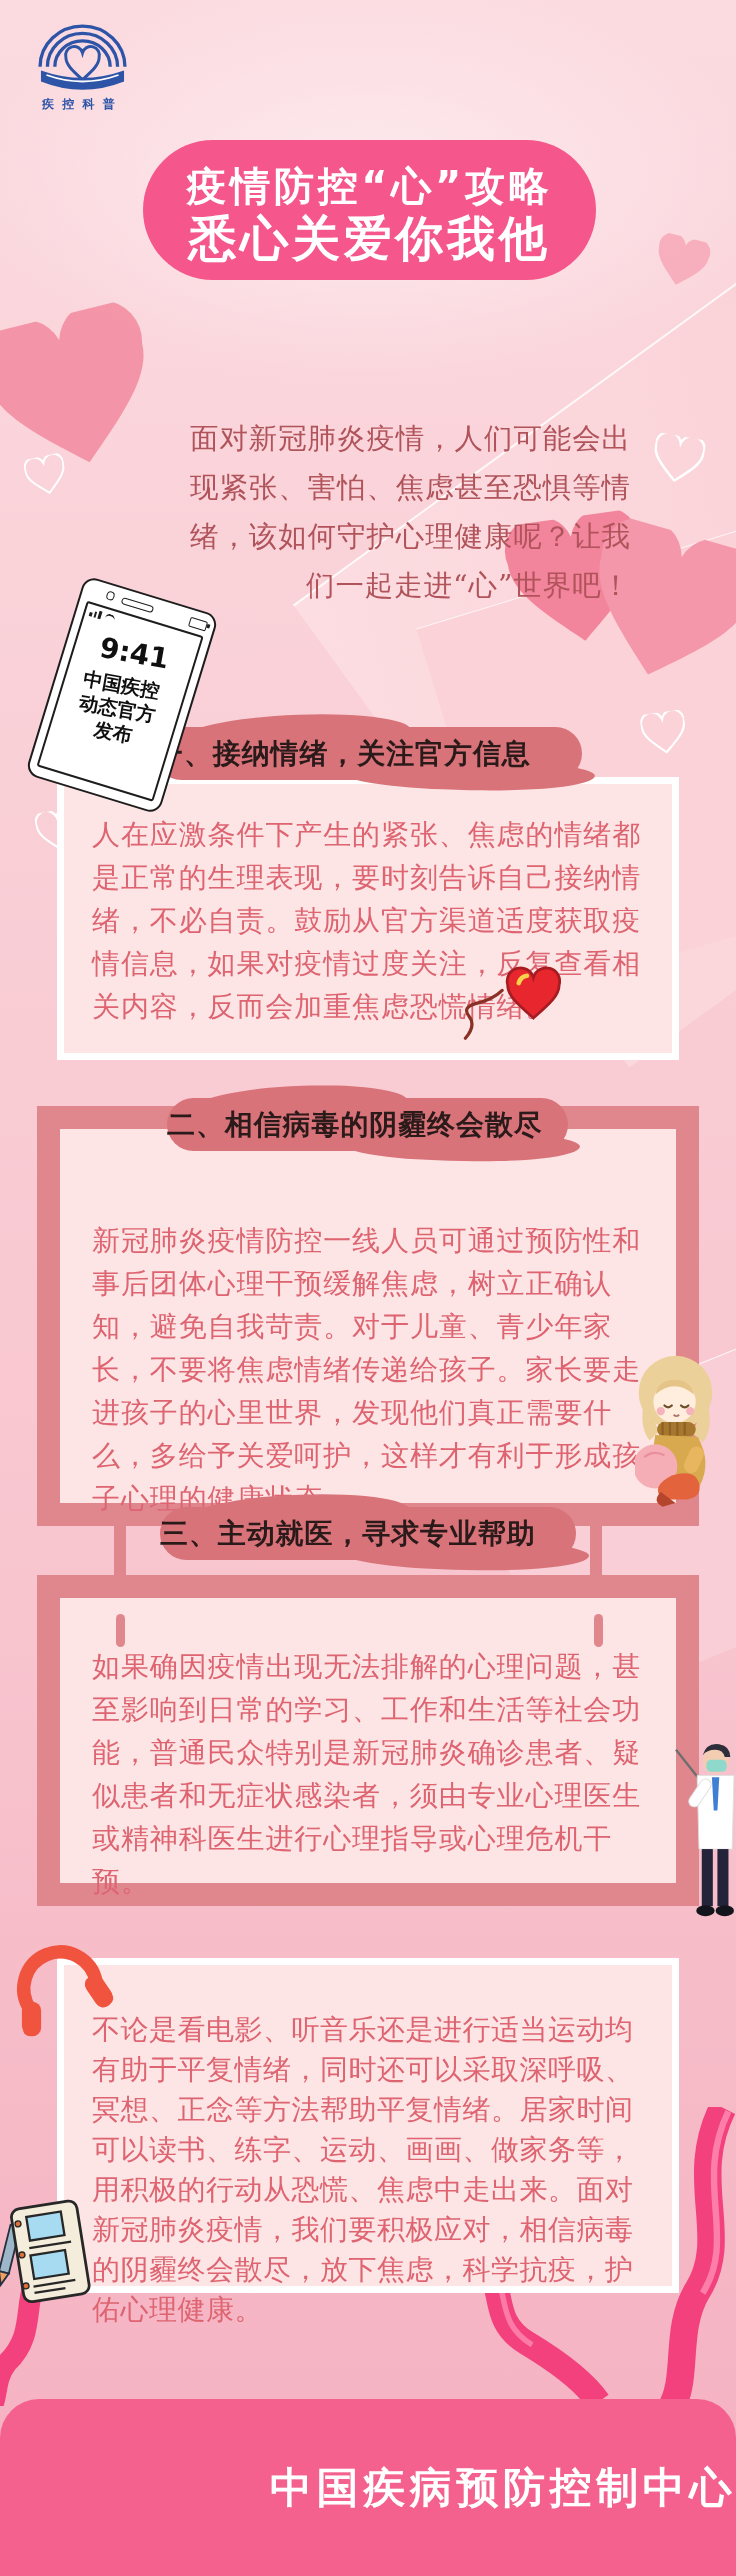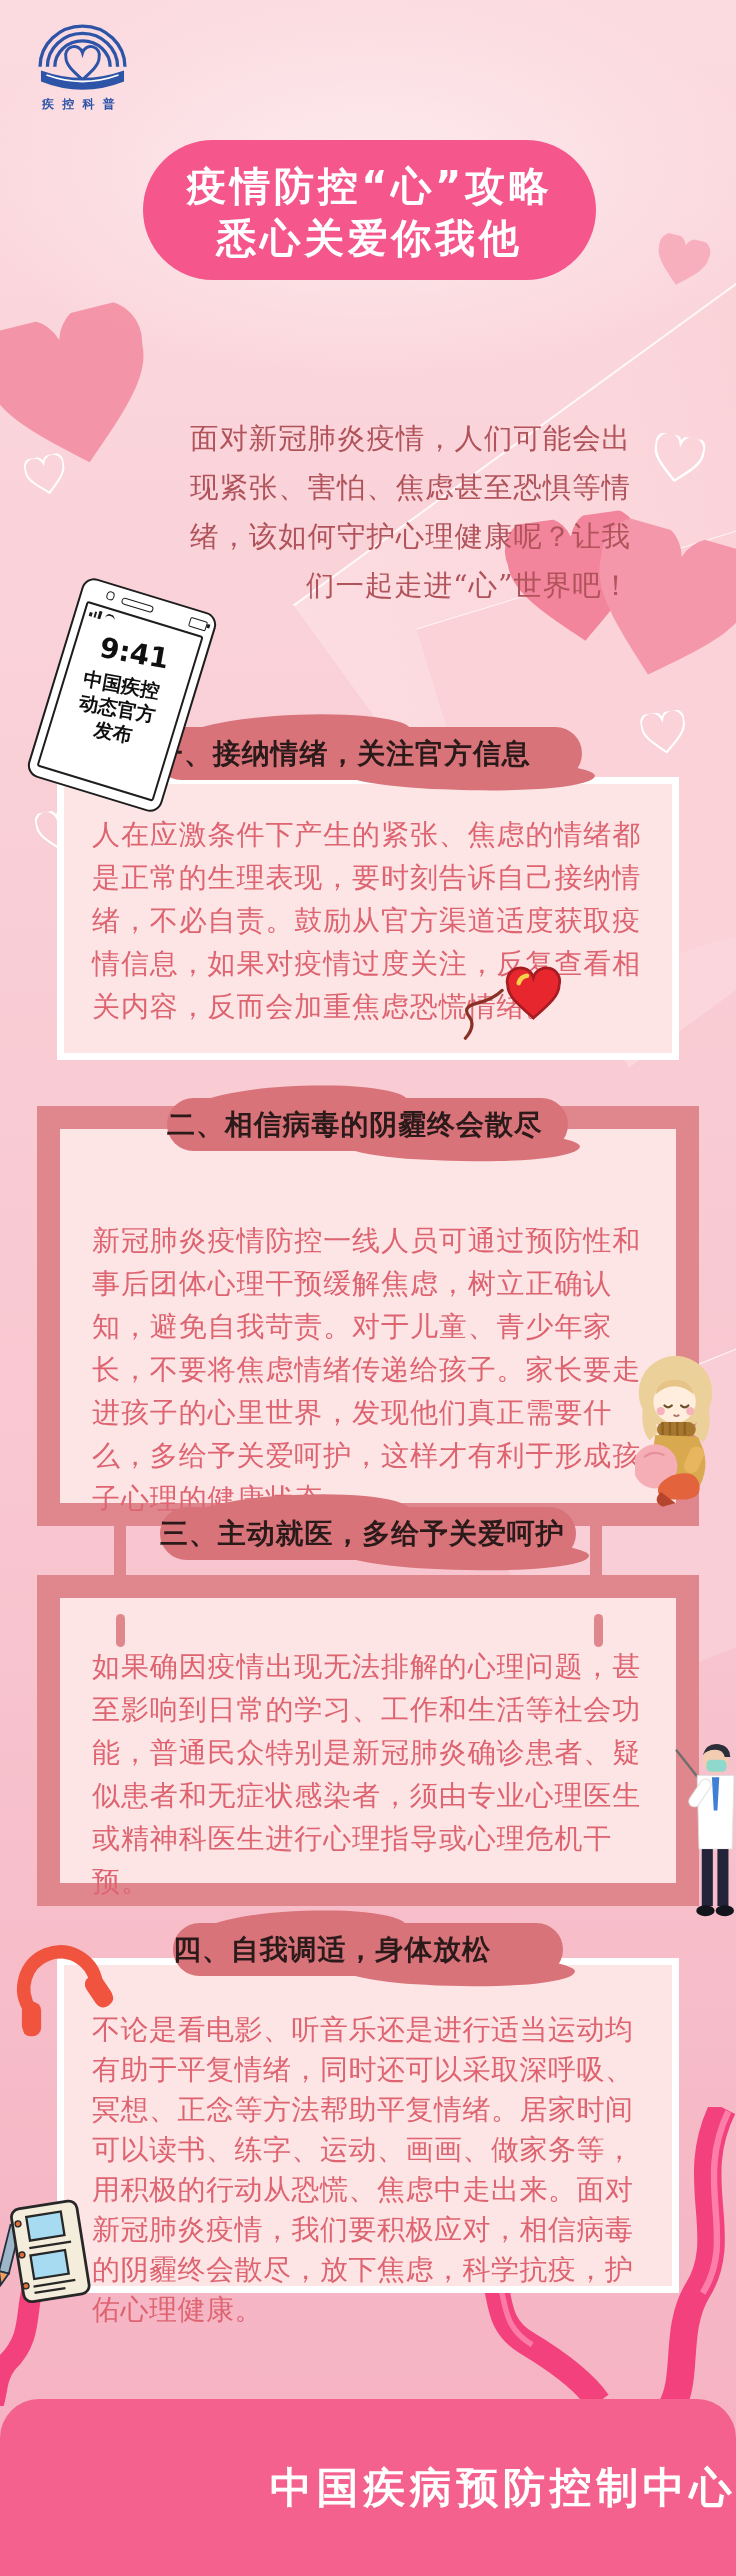--- a/index.html
+++ b/index.html
@@ -15,21 +15,21 @@
   .env2{left:460px;top:534px;width:589px;height:386px;background:#fad2d8;transform:rotate(-17deg);
         border-top:1.8px solid rgba(255,255,255,.8);}
   .env3{left:497px;top:1352px;width:515px;height:276px;background:#f9ced6;transform:rotate(-22deg);
         border-top:1.8px solid rgba(255,255,255,.75);z-index:1;}
   
   .heart{position:absolute;z-index:1;}
   
   .title-pill{position:absolute;z-index:3;left:143px;top:140px;width:453px;height:140px;border-radius:70px;
     background:#f5568c;text-align:center;color:#fff;font-weight:bold;letter-spacing:3.7px;}
   .title-pill .l1{display:block;margin-top:20px;font-size:40px;line-height:52px;}
-  .title-pill .l2{display:block;font-size:40px;line-height:52px;}
+  .title-pill .l2{display:block;font-size:48px;line-height:52px;}
   
   .intro{position:absolute;z-index:2;left:167px;top:385px;width:464px;font-family:"DejaVu Serif",serif;
     font-size:28.5px;line-height:49px;color:#b0535a;letter-spacing:0.9px;text-align:right;}
   
   .blob{position:absolute;z-index:3;}
   .blob .bg{position:absolute;inset:0;background:#d9737a;border-radius:28px;}
   .blob .bg::before{content:'';position:absolute;left:4%;top:-12px;width:56%;height:33px;background:#d9737a;
     border-radius:48% 52% 60% 40%/70% 65% 35% 30%;transform:rotate(-3deg);}
   .blob .bg::after{content:'';position:absolute;right:-3%;bottom:-10px;width:62%;height:33px;background:#d9737a;
     border-radius:50% 50% 55% 45%/40% 45% 60% 55%;transform:rotate(2deg);}
@@ -192,21 +192,21 @@
     <path d="M40 132 q26 -8 30 10 q2 14 -14 16 L30 158 q-14 -14 10 -26" fill="#e2633c"></path>
     <path d="M28 150 q-10 10 2 16 l14 -4" fill="#b5452c"></path>
     <rect x="56" y="100" width="16" height="30" rx="8" fill="#e8b65f" transform="rotate(24 64 115)"></rect>
   </svg>
 
   <div class="connector" style="left:114px;top:1520px;"></div>
   <div class="connector" style="left:590px;top:1520px;"></div>
 
   <div class="blob" style="left:160px;top:1507px;width:416px;height:53px;">
     <span class="bg"></span>
-      <span class="label">三、主动就医，多给予关爱呵护</span>
+      <span class="label">三、主动就医，寻求专业帮助</span>
   </div>
   <div class="card card-frame card3">
     <p>如果确因疫情出现无法排解的心理问题，甚至影响到日常的学习、工作和生活等社会功能，普通民众特别是新冠肺炎确诊患者、疑似患者和无症状感染者，须由专业心理医生或精神科医生进行心理指导或心理危机干预。</p>
   </div>
   <div class="pin" style="left:116px;top:1614px;"></div>
   <div class="pin" style="left:594px;top:1614px;"></div>
 
   <svg class="svgdec" style="left:674px;top:1735px;width:62px;height:184px;z-index:4;" viewBox="0 0 67 200">
     <line x1="2" y1="16" x2="32" y2="54" stroke="#6e6e6e" stroke-width="2.6"></line>
     <circle cx="45" cy="28" r="14" fill="#f3cdb2"></circle>
@@ -214,24 +214,20 @@
     <rect x="35" y="27" width="22" height="13" rx="5" fill="#8fd8cc"></rect>
     <path d="M25 44 L65 44 L63 124 L27 124 Z" fill="#ffffff" stroke="#dedede"></path>
     <polygon points="41,46 49,46 47,82 43,82" fill="#3f7fd4"></polygon>
     <rect x="22" y="46" width="12" height="34" rx="6" fill="#ffffff" stroke="#dedede" transform="rotate(34 28 63)"></rect>
     <rect x="30" y="124" width="12" height="62" fill="#23233a"></rect>
     <rect x="47" y="124" width="12" height="62" fill="#23233a"></rect>
     <ellipse cx="34" cy="191" rx="10" ry="6" fill="#14141c"></ellipse>
     <ellipse cx="55" cy="191" rx="10" ry="6" fill="#14141c"></ellipse>
   </svg>
 
-  <div class="blob" style="left:173px;top:1923px;width:390px;height:53px;">
-    <span class="bg"></span>
-      <span class="label">四、自我调适，身体放松</span>
-  </div>
   <div class="card card-white card4">
     <p>不论是看电影、听音乐还是进行适当运动均有助于平复情绪，同时还可以采取深呼吸、冥想、正念等方法帮助平复情绪。居家时间可以读书、练字、运动、画画、做家务等，用积极的行动从恐慌、焦虑中走出来。面对新冠肺炎疫情，我们要积极应对，相信病毒的阴霾终会散尽，放下焦虑，科学抗疫，护佑心理健康。</p>
   </div>
 
   <svg class="svgdec" style="left:9.2px;top:1926px;width:96px;height:107px;z-index:4;transform:rotate(-18deg);" viewBox="0 0 100 110">
     <path d="M14 76 A38 38 0 1 1 88 70" fill="none" stroke="#f0543f" stroke-width="14" stroke-linecap="round"></path>
     <rect x="2" y="68" width="20" height="36" rx="9" fill="#f0543f" transform="rotate(18 12 86)"></rect>
     <rect x="78" y="62" width="20" height="36" rx="9" fill="#f0543f" transform="rotate(-16 88 80)"></rect>
   </svg>
 

